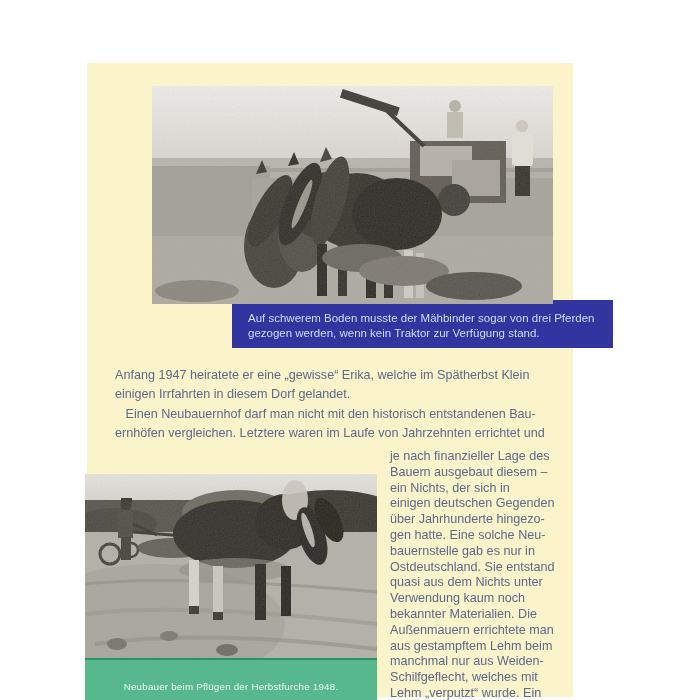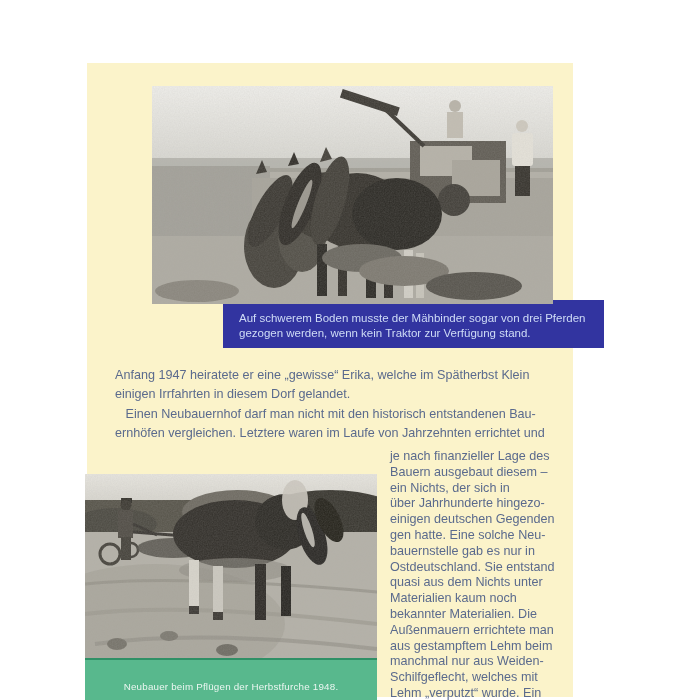--- a/index.html
+++ b/index.html
@@ -11,21 +11,21 @@
     background: #fbf3ca;
   }
 
   .photo { position: absolute; overflow: hidden; background: #c9c7bf; }
   .photo svg { display: block; width: 100%; height: 100%; }
 
   .photo1 { left: 152px; top: 86px; width: 401px; height: 218px; z-index: 3; }
   .photo2 { left: 85px;  top: 474px; width: 292px; height: 184px; z-index: 3; }
 
   .caption1 {
-    position: absolute; left: 223px; top: 300px; width: 381px; height: 48px;
+    position: absolute; left: 232px; top: 300px; width: 381px; height: 48px;
     background: #3234a0; z-index: 2;
     color: #cfdcf6; font-size: 11.5px; line-height: 15px;
     padding: 11px 10px 0 16px;
   }
   .caption1 .t-line { white-space: pre; }
 
   .caption2 {
     position: absolute; left: 85px; top: 658px; width: 292px; height: 54px;
     background: #58b88d; border-top: 2px solid #2f9066; z-index: 2;
     display: flex; align-items: center; justify-content: center;
@@ -123,27 +123,27 @@
     <div class="t-line">Anfang 1947 heiratete er eine „gewisse“ Erika, welche im Spätherbst Klein</div>
     <div class="t-line">einigen Irrfahrten in diesem Dorf gelandet.</div>
     <div class="t-line">   Einen Neubauernhof darf man nicht mit den historisch entstandenen Bau-</div>
     <div class="t-line">ernhöfen vergleichen. Letztere waren im Laufe von Jahrzehnten errichtet und</div>
   </div>
 
 <div class="text-block-right">
     <div class="t-line">je nach finanzieller Lage des</div>
     <div class="t-line">Bauern ausgebaut diesem –</div>
     <div class="t-line">ein Nichts, der sich in</div>
+    <div class="t-line">einigen deutschen Gegenden</div>
     <div class="t-line">über Jahrhunderte hingezo-</div>
-    <div class="t-line">einigen deutschen Gegenden</div>
     <div class="t-line">gen hatte. Eine solche Neu-</div>
     <div class="t-line">bauernstelle gab es nur in</div>
     <div class="t-line">Ostdeutschland. Sie entstand</div>
     <div class="t-line">quasi aus dem Nichts unter</div>
-    <div class="t-line">Materialien kaum noch</div>
+    <div class="t-line">Verwendung kaum noch</div>
     <div class="t-line">bekannter Materialien. Die</div>
     <div class="t-line">Außenmauern errichtete man</div>
     <div class="t-line">aus gestampftem Lehm beim</div>
     <div class="t-line">manchmal nur aus Weiden-</div>
     <div class="t-line">Schilfgeflecht, welches mit</div>
     <div class="t-line">Lehm „verputzt“ wurde. Ein</div>
   </div>
 
 <div class="photo photo2" role="img" aria-label="Schwarzweiss-Foto: Neubauer pfluegt mit zwei Pferden den Acker, Herbstfurche 1948">
   <svg viewBox="0 0 292 184" preserveAspectRatio="none">

